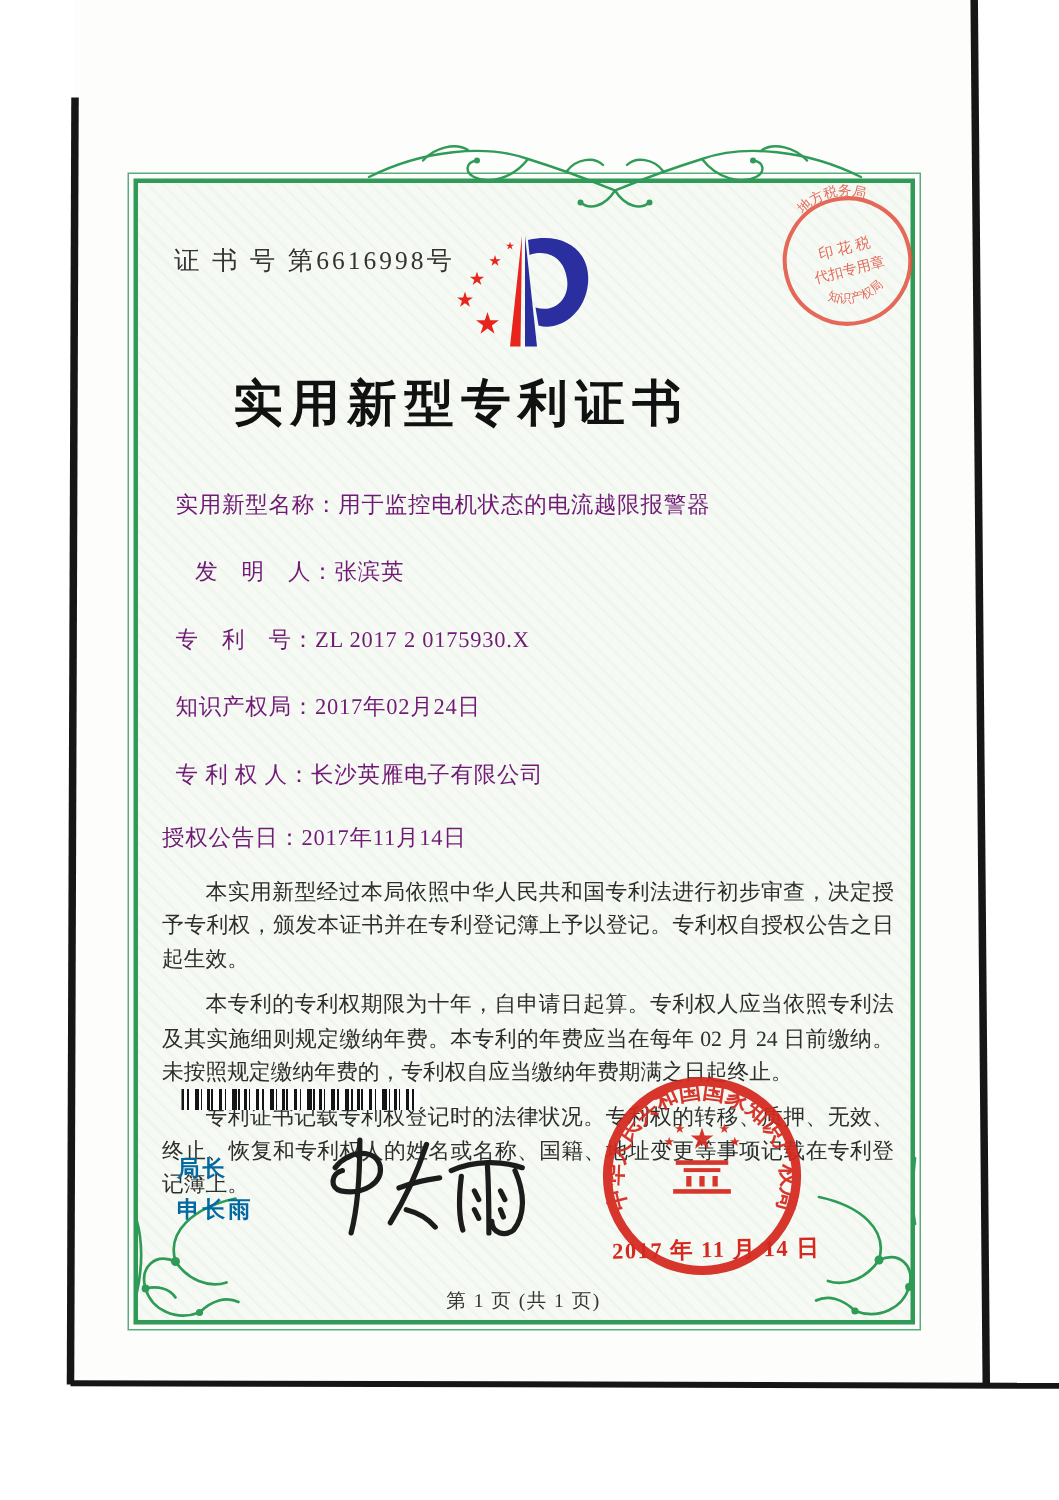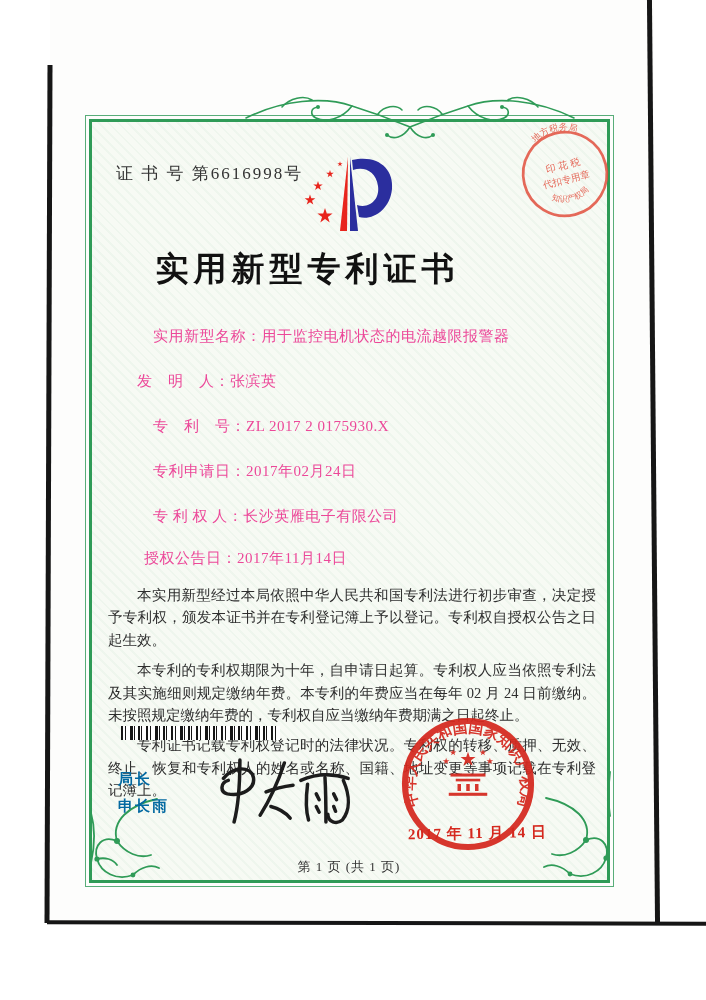--- a/index.html
+++ b/index.html
@@ -13,21 +13,21 @@
   .frame-outer{position:absolute;left:85px;top:115px;width:527px;height:770px;
                border:1px solid #58ad79;}
   .frame-inner{position:absolute;left:3px;top:3px;right:3px;bottom:3px;
                border:3px solid #2f9b57;
                background:
                  repeating-linear-gradient(45deg, rgba(47,155,87,0.045) 0 2px, rgba(255,255,255,0) 2px 7px),
                  #f7faf4;}
   .certno{font-size:17px;letter-spacing:2px;color:#333;}
   .title{width:445px;left:85px;top:247px;text-align:center;font-size:33px;font-weight:700;
          letter-spacing:5px;color:#111;}
-  .field{font-size:15px;color:#ec4899;letter-spacing:0.5px;white-space:nowrap;margin-left:36px;}
+  .field{font-size:15px;color:#701a75;letter-spacing:0.5px;white-space:nowrap;}
   .paras{left:100px;top:576px;width:504px;font-size:14.5px;line-height:22.4px;
          text-align:justify;color:#2e2e2e;}
   .paras p{margin:8px;text-indent:2em;}
   .barcode{left:121px;top:726px;width:159px;height:14px;
     background:repeating-linear-gradient(90deg,
       #151515 0 2px,#fff 2px 4px,#151515 4px 5px,#fff 5px 9px,
       #151515 9px 12px,#fff 12px 13px,#151515 13px 14px,#fff 14px 17px,
       #151515 17px 19px,#fff 19px 20px,#151515 20px 21px,#fff 21px 25px);}
   .issuer{font-family:"Liberation Sans", sans-serif;font-weight:600;font-size:15px;color:#0369a1;
           letter-spacing:2px;}
@@ -122,28 +122,28 @@
       <use href="#star5" transform="translate(32,21) scale(4)"></use>
       <use href="#star5" transform="translate(42,11) scale(2.8)"></use>
     </g>
   </svg>
 
   <div class="abs title">实用新型专利证书</div>
 
   <div class="abs field" style="left:117px;top:327px;">
     <span>实用新型名称：</span><span>用于监控电机状态的电流越限报警器</span>
   </div>
-  <div class="abs field" style="left:101px;top:372px;">
+  <div class="abs field" style="left:130px;top:372px;">
     <span>发　明　人：</span><span>张滨英</span>
   </div>
   <div class="abs field" style="left:117px;top:417px;">
     <span>专　利　号：</span><span>ZL 2017 2 0175930.X</span>
   </div>
   <div class="abs field" style="left:117px;top:462px;">
-    <span>专利申请日：</span><span>2017年02月24日</span>
+    <span>知识产权局：</span><span>2017年02月24日</span>
   </div>
   <div class="abs field" style="left:117px;top:507px;">
     <span>专 利 权 人：</span><span>长沙英雁电子有限公司</span>
   </div>
   <div class="abs field" style="left:108px;top:549px;">
     <span>授权公告日：</span><span>2017年11月14日</span>
   </div>
 
   <div class="abs paras">
     <p>本实用新型经过本局依照中华人民共和国专利法进行初步审查，决定授予专利权，颁发本证书并在专利登记簿上予以登记。专利权自授权公告之日起生效。</p>

